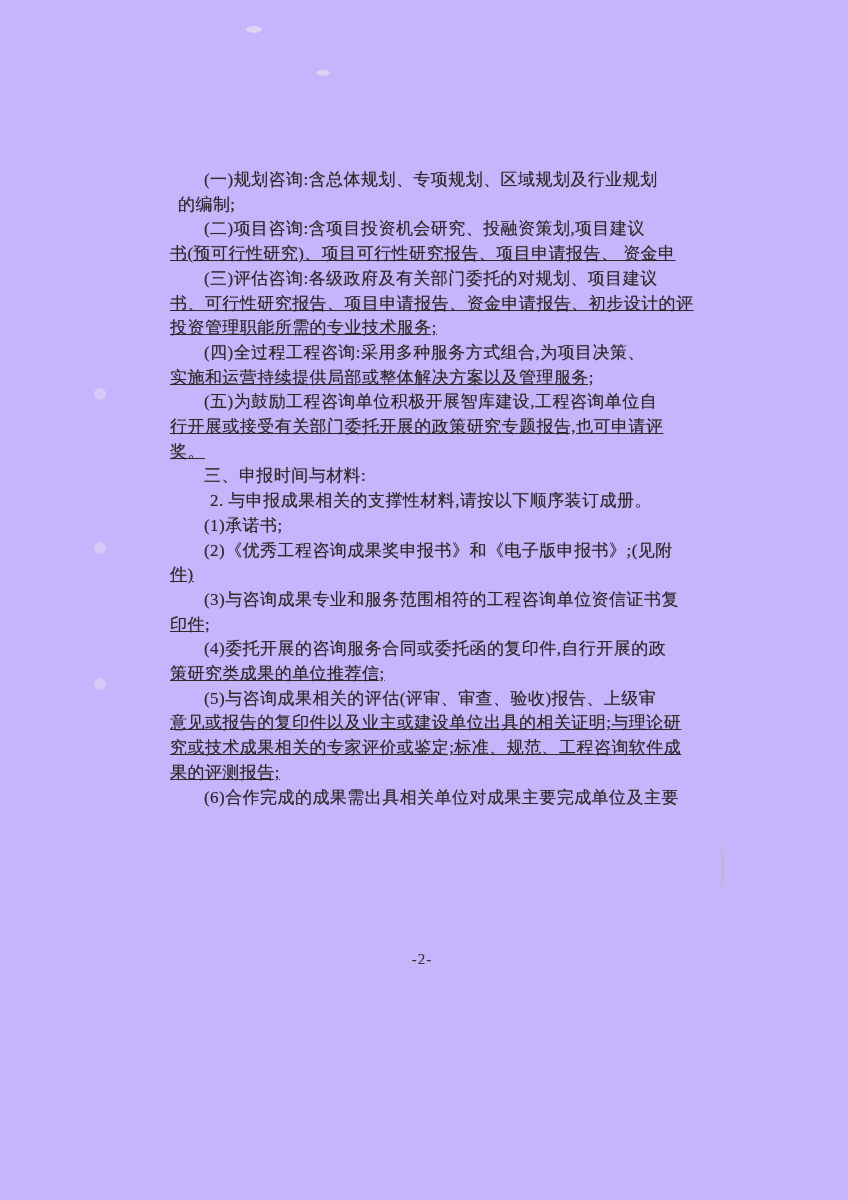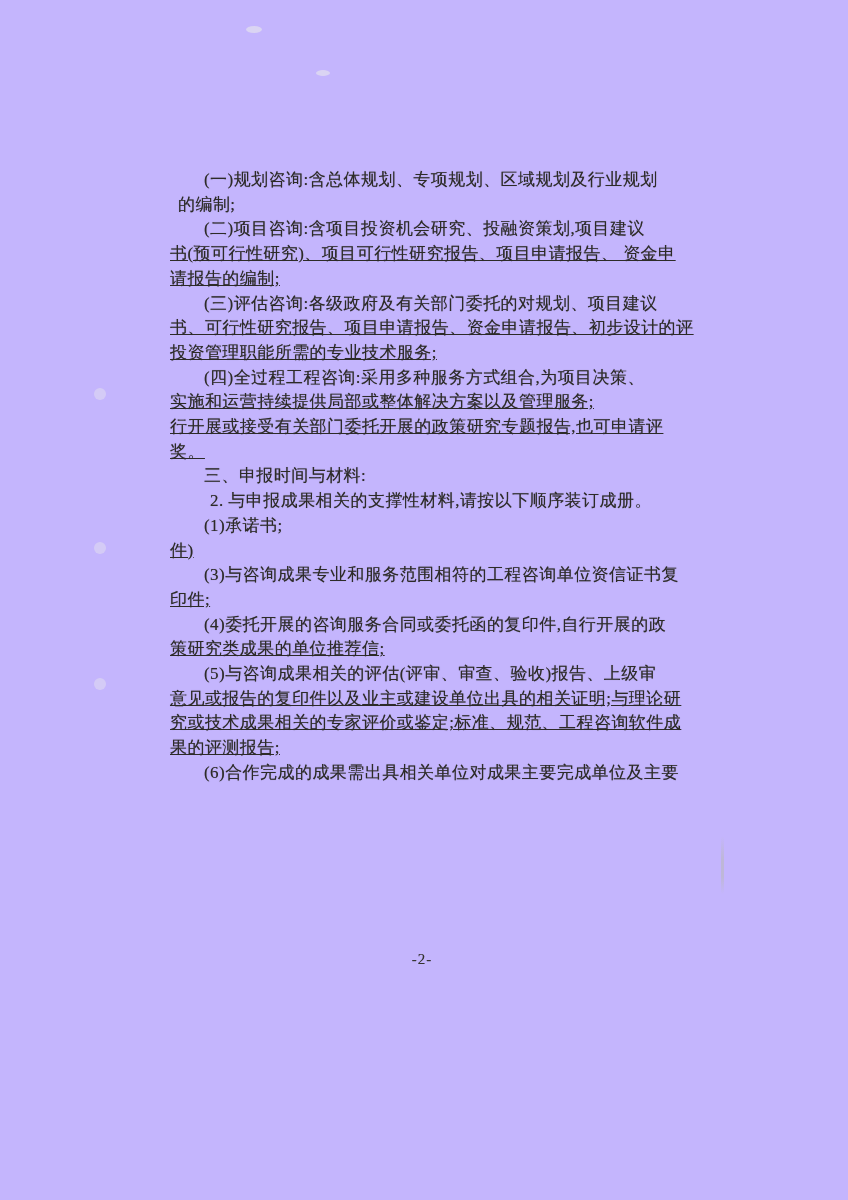--- a/index.html
+++ b/index.html
@@ -60,31 +60,32 @@
   <div class="artifact smudge sm3"></div>
   <div class="artifact smudge sm4"></div>
   <div class="artifact smudge sm5"></div>
   <div class="artifact streak"></div>
 
   <div class="text-block">
       <div class="line first">(一)规划咨询:含总体规划、专项规划、区域规划及行业规划</div>
       <div class="line tiny">的编制;</div>
       <div class="line first">(二)项目咨询:含项目投资机会研究、投融资策划,项目建议</div>
       <div class="line none">书(预可行性研究)、项目可行性研究报告、项目申请报告、 资金申</div>
-      <div class="line none">请报告的编制;</div>
       <div class="line first">(三)评估咨询:各级政府及有关部门委托的对规划、项目建议</div>
       <div class="line none">书、可行性研究报告、项目申请报告、资金申请报告、初步设计的评</div>
       <div class="line none">投资管理职能所需的专业技术服务;</div>
       <div class="line first">(四)全过程工程咨询:采用多种服务方式组合,为项目决策、</div>
       <div class="line none">实施和运营持续提供局部或整体解决方案以及管理服务;</div>
+      <div class="line first">(五)为鼓励工程咨询单位积极开展智库建设,工程咨询单位自</div>
       <div class="line none">行开展或接受有关部门委托开展的政策研究专题报告,也可申请评</div>
       <div class="line none">奖。</div>
       <div class="line first">三、申报时间与材料:</div>
       <div class="line num">2. 与申报成果相关的支撑性材料,请按以下顺序装订成册。</div>
       <div class="line first">(1)承诺书;</div>
+      <div class="line first">(2)《优秀工程咨询成果奖申报书》和《电子版申报书》;(见附</div>
       <div class="line none">件)</div>
       <div class="line first">(3)与咨询成果专业和服务范围相符的工程咨询单位资信证书复</div>
       <div class="line none">印件;</div>
       <div class="line first">(4)委托开展的咨询服务合同或委托函的复印件,自行开展的政</div>
       <div class="line none">策研究类成果的单位推荐信;</div>
       <div class="line first">(5)与咨询成果相关的评估(评审、审查、验收)报告、上级审</div>
       <div class="line none">意见或报告的复印件以及业主或建设单位出具的相关证明;与理论研</div>
       <div class="line none">究或技术成果相关的专家评价或鉴定;标准、规范、工程咨询软件成</div>
       <div class="line none">果的评测报告;</div>
       <div class="line first">(6)合作完成的成果需出具相关单位对成果主要完成单位及主要</div>

